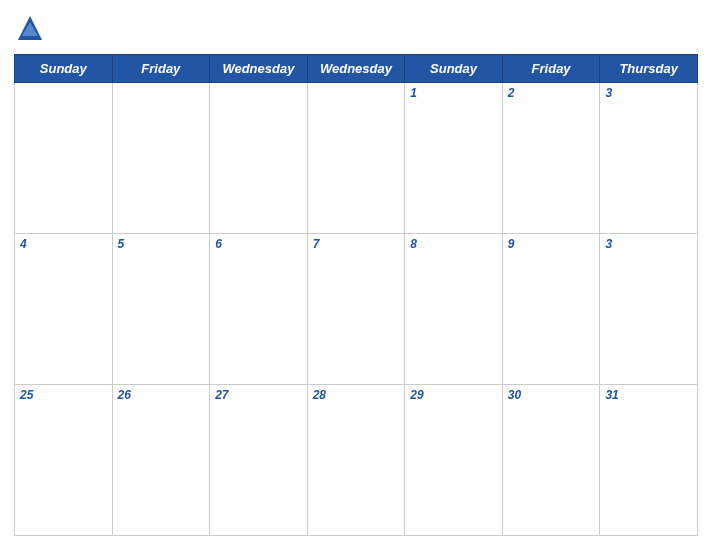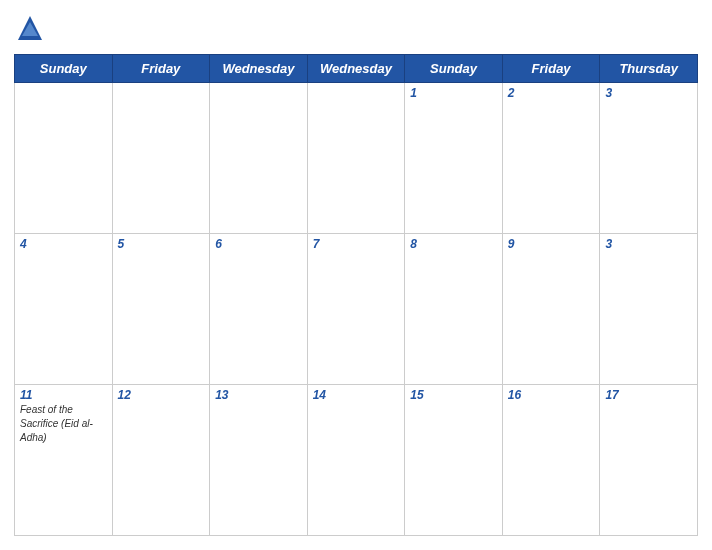--- a/index.html
+++ b/index.html
@@ -164,35 +164,37 @@
             <span class="day-number">8</span>
           </td>
           <td>
             <span class="day-number">9</span>
           </td>
           <td>
             <span class="day-number">3</span>
           </td>
         </tr>
         <tr>
-          <td><span class="day-number">11</span><span class="holiday-text">Feast of the Sacrifice (Eid al-Adha)</span></td>
-          <td>
-            <span class="day-number">12</span>
-          </td>
-          <td>
-            <span class="day-number">13</span>
-          </td>
-          <td>
-            <span class="day-number">14</span>
-          </td>
-          <td>
-            <span class="day-number">15</span>
-          </td>
-          <td>
-            <span class="day-number">16</span>
-          </td>
-          <td>
-            <span class="day-number">17</span>
+          <td>
+            <span class="day-number">25</span>
+          </td>
+          <td>
+            <span class="day-number">26</span>
+          </td>
+          <td>
+            <span class="day-number">27</span>
+          </td>
+          <td>
+            <span class="day-number">28</span>
+          </td>
+          <td>
+            <span class="day-number">29</span>
+          </td>
+          <td>
+            <span class="day-number">30</span>
+          </td>
+          <td>
+            <span class="day-number">31</span>
           </td>
         </tr>
       </tbody>
   </table>
 </div>
 
 </body></html>

